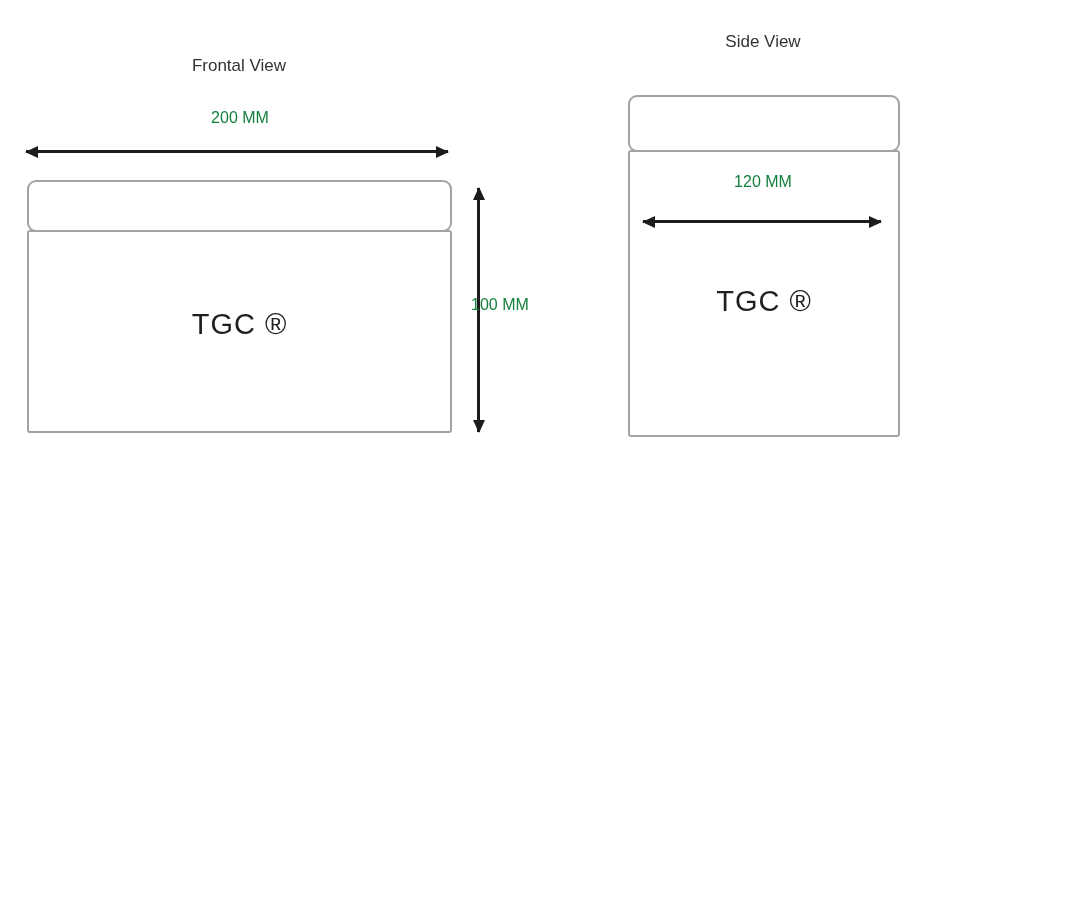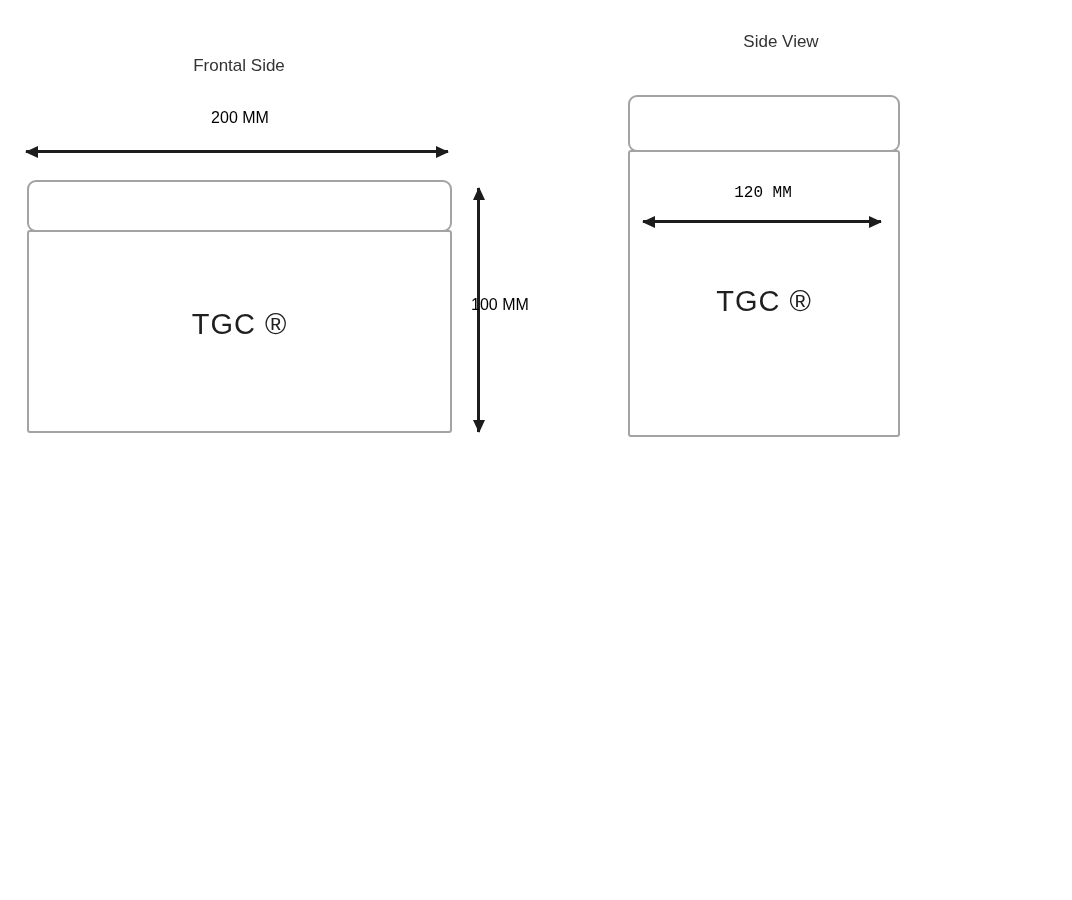--- a/index.html
+++ b/index.html
@@ -21,21 +21,21 @@
   .view-title {
     font-size: 17px;
     font-weight: 500;
     color: #333333;
     transform: translateX(-50%);
     white-space: nowrap;
   }
   .dim-label {
     font-size: 16px;
     font-weight: 500;
-    color: #000000;
+    color: #15803d;
     white-space: nowrap;
   }
   .dim-label.centered { transform: translateX(-50%); }
 
   .brand-label {
     font-size: 29px;
     font-weight: 500;
     color: #1f1f1f;
     text-align: center;
     letter-spacing: 1px;
@@ -89,45 +89,45 @@
   .arrow-v::before { top: -1px; border-bottom: 13px solid #1c1c1c; }
   .arrow-v::after  { bottom: -1px; border-top: 13px solid #1c1c1c; }
 </style>
 </head>
 <body>
 
 <div id="canvas">
 
   <div class="abs" style="left:0; top:0; width:600px; height:460px;">
 
-    <div class="abs view-title" style="left:239px; top:56px;">Frontal Side</div>
+    <div class="abs view-title" style="left:239px; top:56px;">Frontal View</div>
 
     <div class="abs dim-label centered" style="left:240px; top:109px;">200 MM</div>
 
     <div class="abs arrow-h" style="left:26px; top:150px; width:422px;"></div>
 
     <div class="abs lid" style="left:27px; top:180px; width:425px; height:52px;"></div>
 
     <div class="abs body-box" style="left:27px; top:230px; width:425px; height:203px;"></div>
 
     <div class="abs brand-label" style="left:27px; top:308px; width:425px;">TGC ®</div>
 
     <div class="abs arrow-v" style="left:477px; top:188px; height:244px;"></div>
 
     <div class="abs dim-label" style="left:471px; top:296px;">100 MM</div>
   </div>
 
   <div class="abs" style="left:600px; top:0; width:472px; height:460px;">
 
-    <div class="abs view-title" style="left:163px; top:32px;margin-left:18px;">Side View</div>
+    <div class="abs view-title" style="left:163px; top:32px;">Side View</div>
 
     <div class="abs lid" style="left:28px; top:95px; width:272px; height:57px;"></div>
 
     <div class="abs body-box" style="left:28px; top:150px; width:272px; height:287px;"></div>
 
-    <div class="abs dim-label centered" style="left:163px; top:184px;font-family:Liberation Mono, monospace;">120 MM</div>
+    <div class="abs dim-label centered" style="left:163px; top:173px;">120 MM</div>
 
     <div class="abs arrow-h" style="left:43px; top:220px; width:238px;"></div>
 
     <div class="abs brand-label" style="left:28px; top:285px; width:272px;">TGC ®</div>
   </div>
 
 </div>
 
 </body></html>

